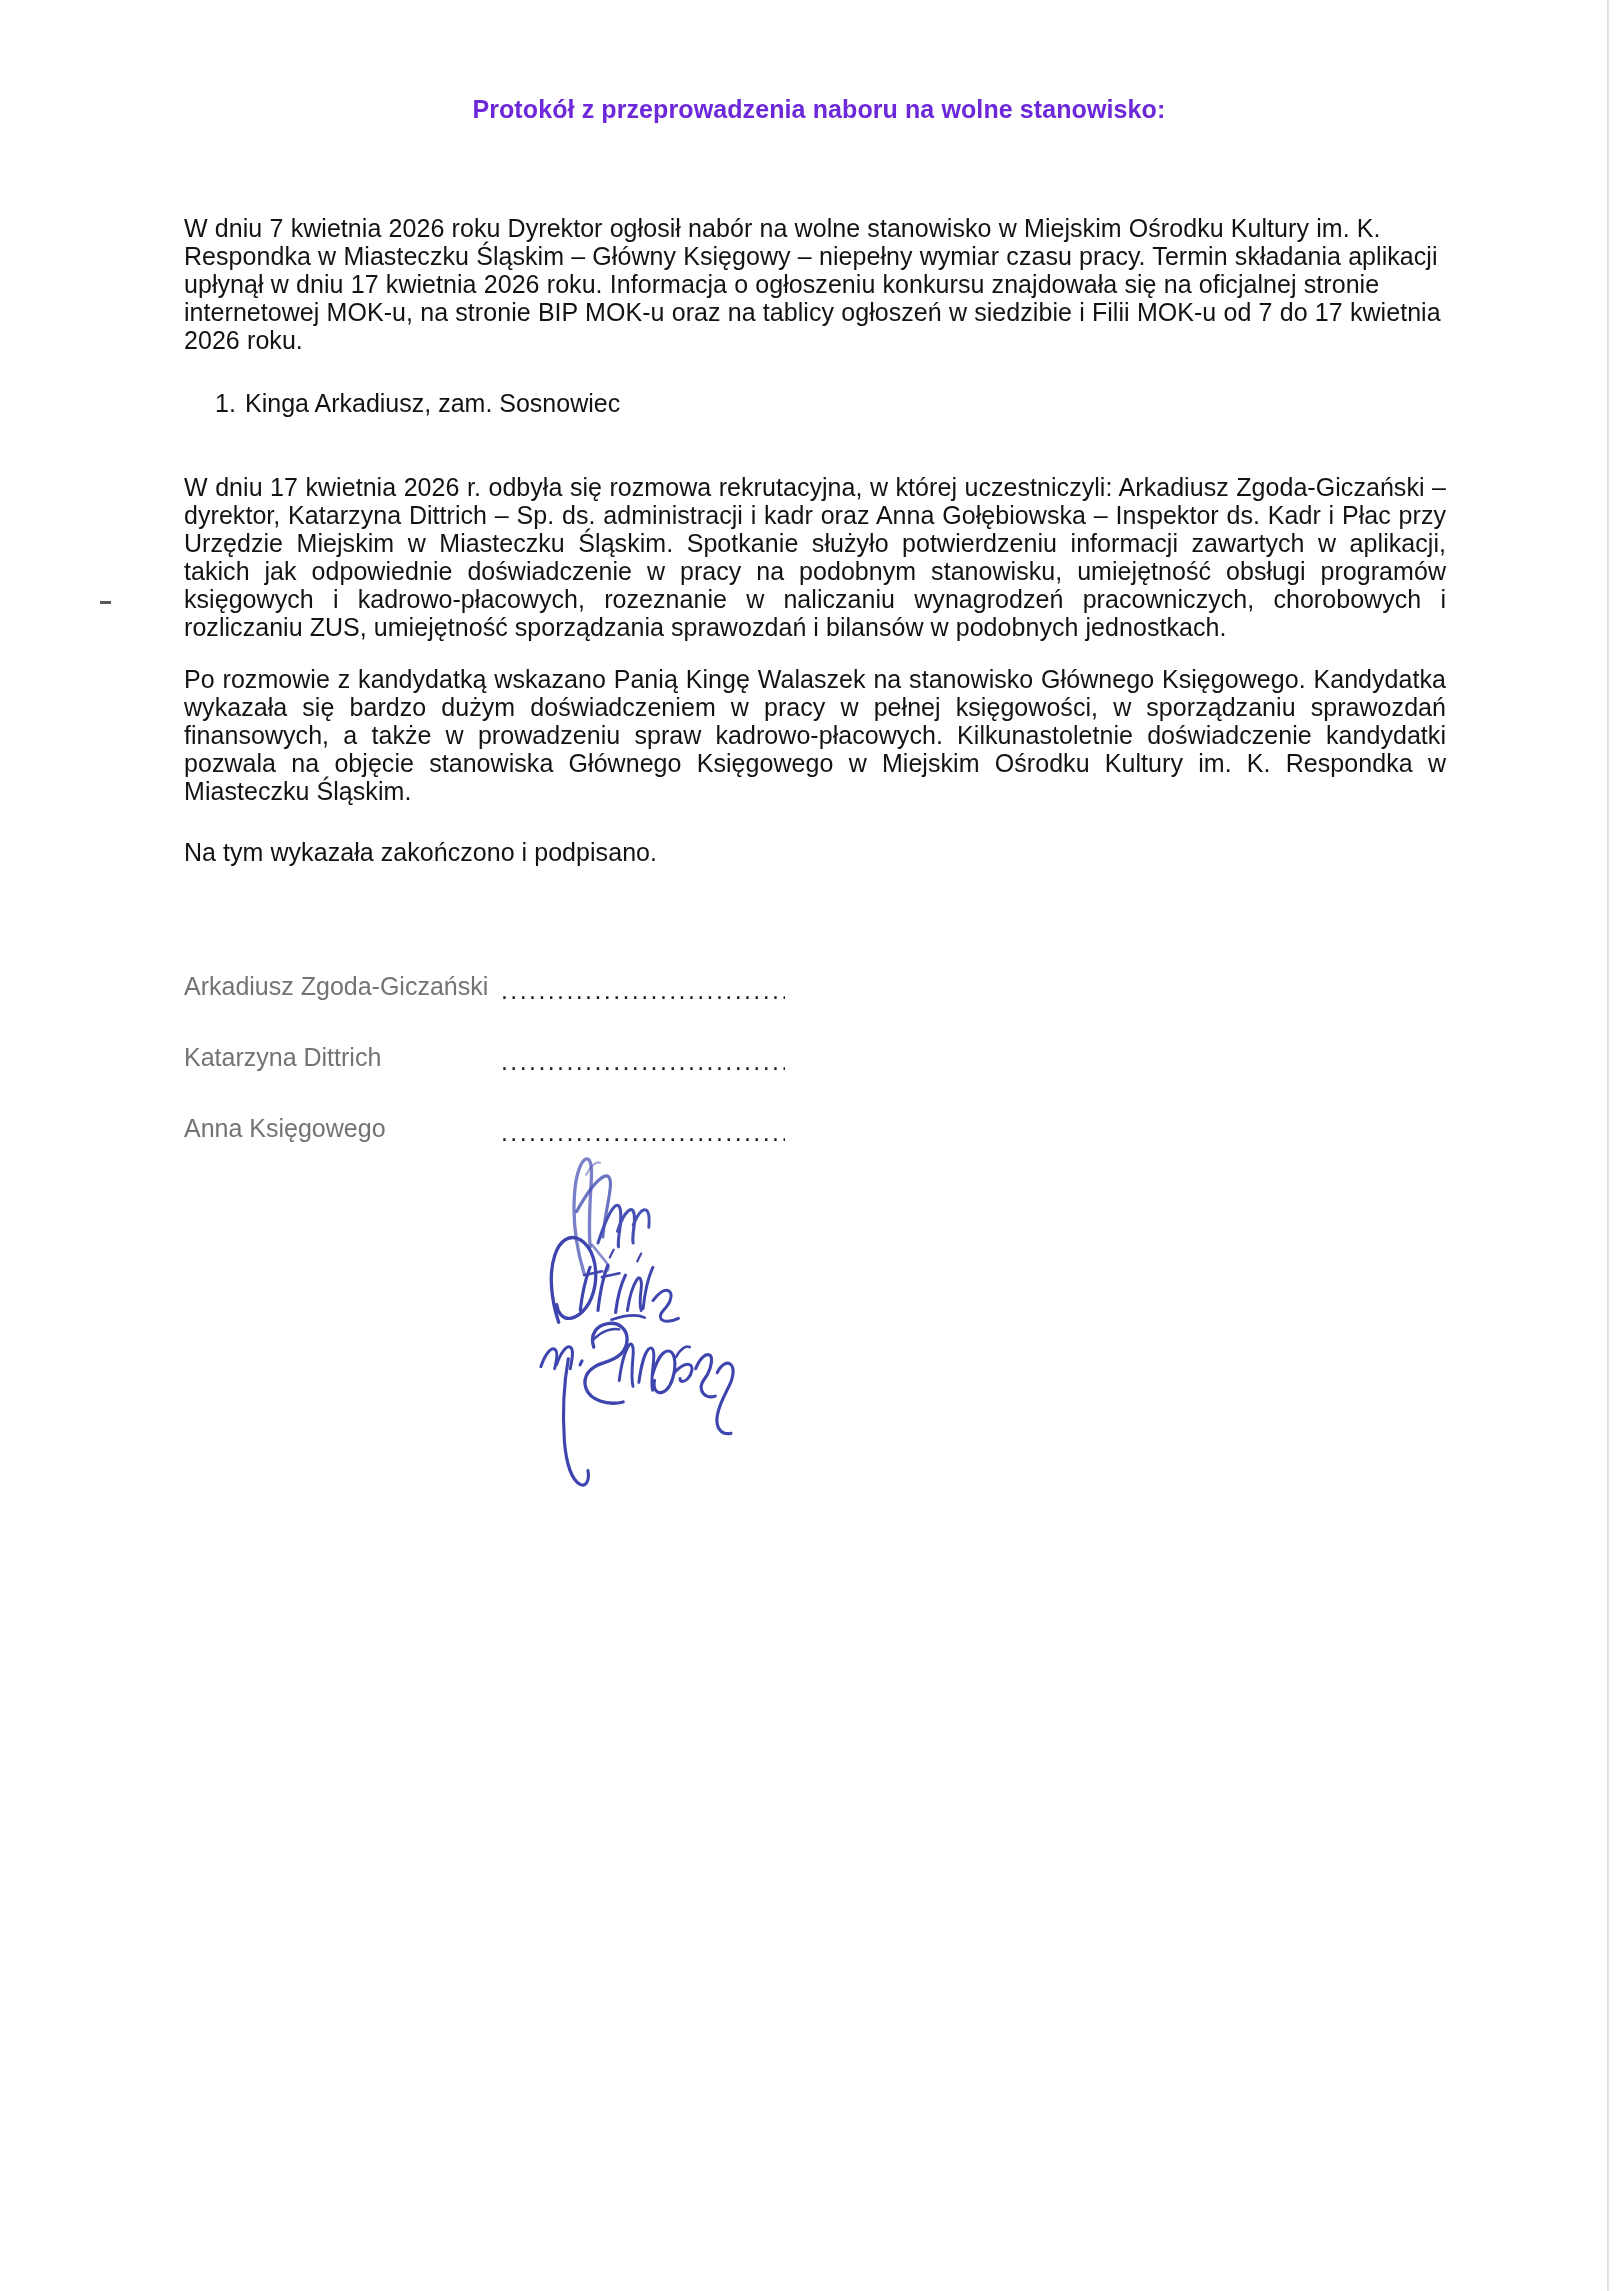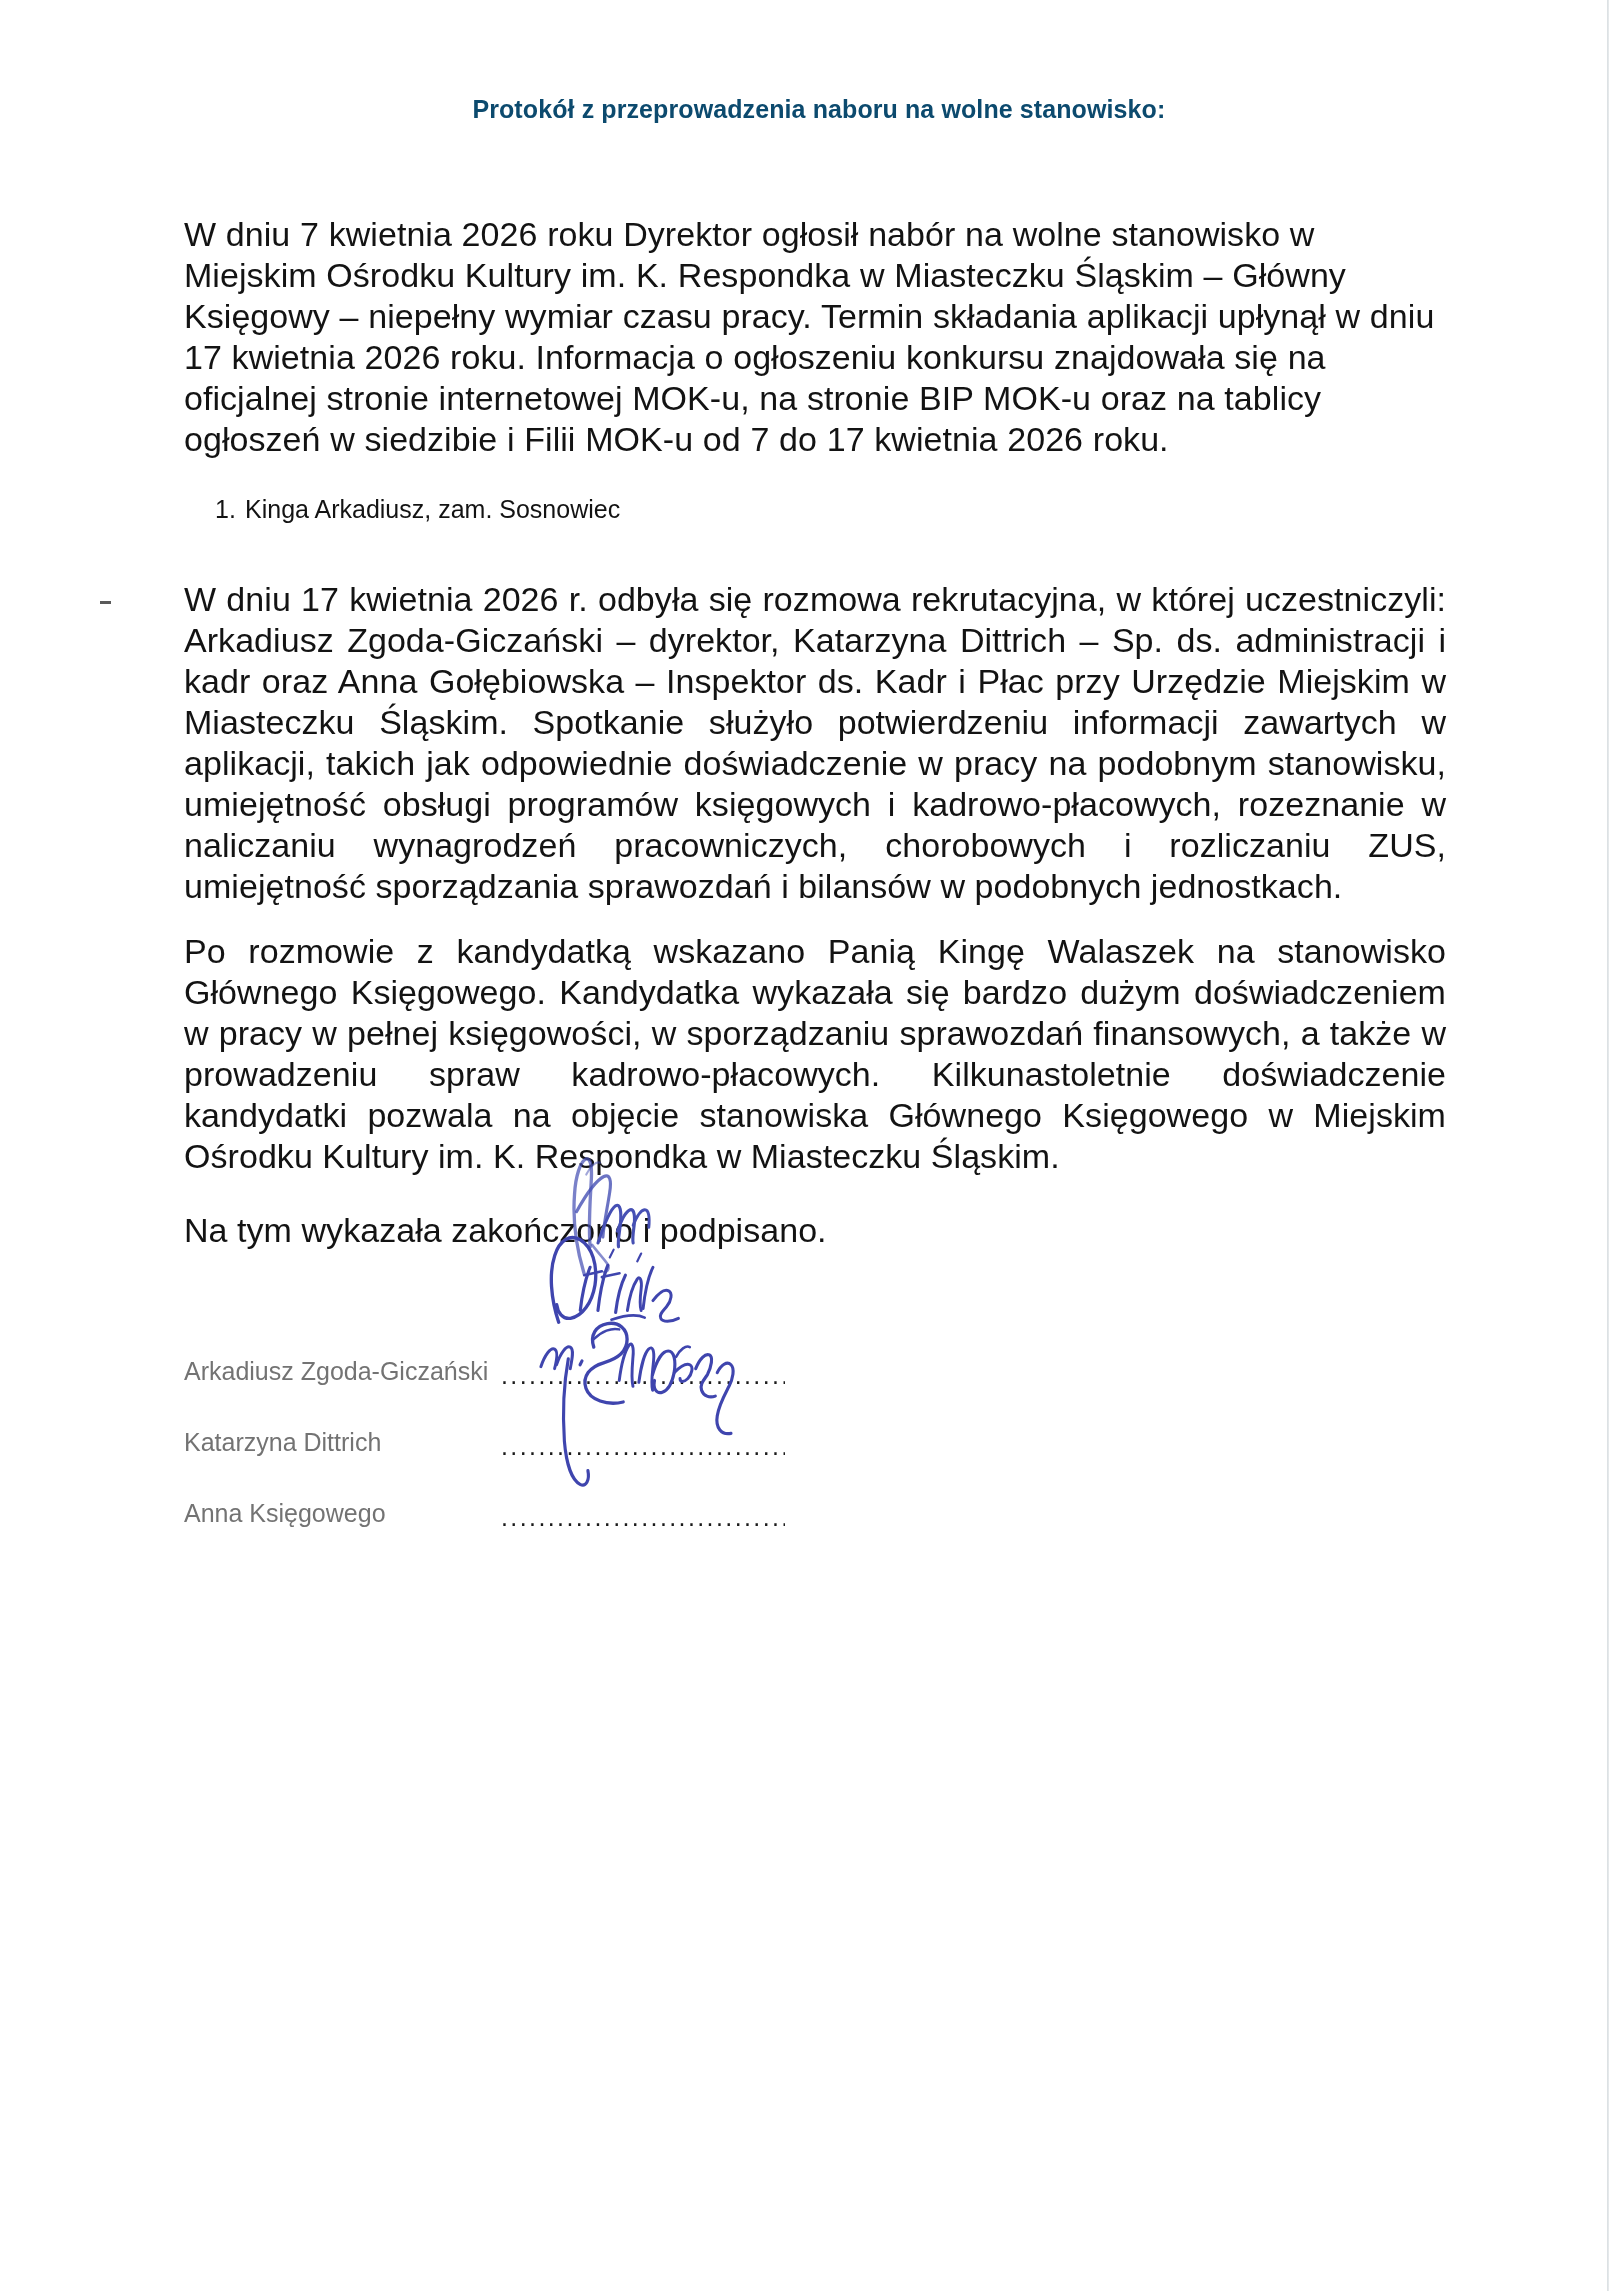--- a/index.html
+++ b/index.html
@@ -42,27 +42,27 @@
     width: 1262px;
   }
   .title-block {
     margin-top: 90px;
     text-align: center;
   }
   .title-line {
     font-weight: bold;
     font-size: 25px;
     line-height: 38px;
-    color: #0c4a6e;
+    color: #6d28d9;
     letter-spacing: 0.1px;
   }
   .title-line-1 { margin-left: 7.8px; }
   .body-para {
-    font-size: 34px;
-    line-height: 41px;
+    font-size: 25px;
+    line-height: 28px;
     color: #131313;
     text-align: justify;
     margin: 0;
     letter-spacing: 0.05px;
   }
   .p-intro {
     margin-top: 86px;
     text-align: left;
     word-spacing: 0.2px;
   }

